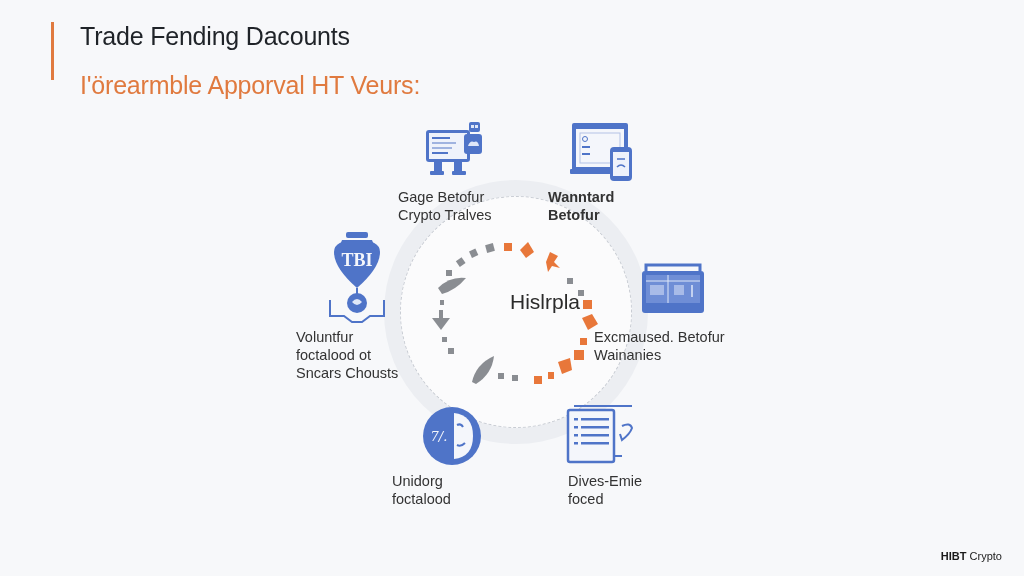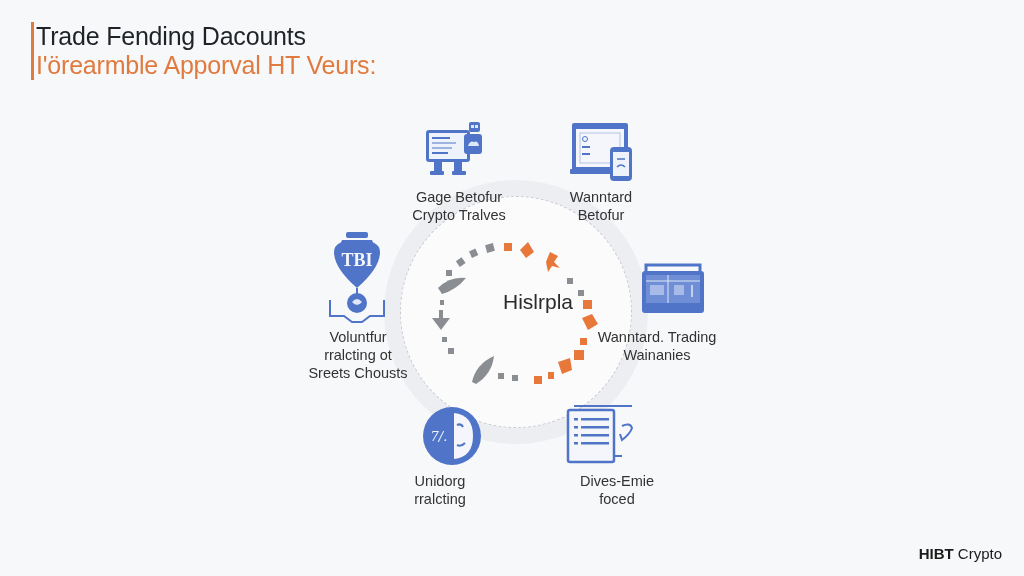--- a/index.html
+++ b/index.html
@@ -4,55 +4,55 @@
 <style>
   * { box-sizing: border-box; margin: 0; padding: 0; }
   html, body { width: 1024px; height: 576px; overflow: hidden; }
   body {
     background: #f7f8fa;
     font-family: "Liberation Sans", "DejaVu Sans", sans-serif;
     position: relative;
     color: #2a2a2a;
   }
   .title-block {
-    position: absolute; left: 31px; top: 22px;
+    position: absolute; left: 51px; top: 22px;
     border-left: 3px solid #e07a3f;
-    padding-left: 2px;
+    padding-left: 26px;
     height: 58px;
   }
   .title-line1 {
     font-size: 25px; color: #1f2328; line-height: 29px; letter-spacing: -0.2px;
   }
   .title-line2 {
-    font-size: 25px; color: #e07a3f; line-height: 29px; letter-spacing: -0.2px;
+    font-size: 25px; color: #e07a3f; line-height: 29px; letter-spacing: -0.2px; margin-top: 20px;
   }
   .ring-outer {
     position: absolute; left: 384px; top: 180px;
     width: 264px; height: 264px; border-radius: 50%;
     background: #eceef2;
   }
   .ring-inner {
     position: absolute; left: 400px; top: 196px;
     width: 232px; height: 232px; border-radius: 50%;
     background: #fbfbfc;
     border: 1.5px dashed #c8ccd3;
   }
   .cycle-svg { position: absolute; left: 420px; top: 230px; }
   .center-label {
-    position: absolute; left: 483px; top: 288px; width: 110px;
-    text-align: center; font-size: 21px; line-height: 28px; color: #2b2b2b;
+    position: absolute; left: 470px; top: 288px; width: 110px;
+    text-align: right; font-size: 21px; line-height: 28px; color: #2b2b2b;
   }
   .node-label {
     position: absolute; font-size: 14.5px; line-height: 18px; color: #333;
-    text-align: center; white-space: nowrap;
+    text-align: left; white-space: nowrap;
   }
   .icon { position: absolute; }
   .brand {
     position: absolute; right: 22px; bottom: 14px;
-    font-size: 15px; color: #1b1b1b;
+    font-size: 11px; color: #1b1b1b;
   }
   .brand b { font-weight: 700; }
 </style>
 </head>
 <body>
 
 <div class="title-block">
   <div class="title-line1">Trade Fending Dacounts</div>
   <div class="title-line2">I'örearmble Apporval HT Veurs:</div>
 </div>
@@ -125,66 +125,66 @@
   <rect x="6" y="8" width="48" height="38" fill="#f4f6fb"></rect>
   <rect x="10" y="12" width="40" height="30" fill="none" stroke="#b3c2e6" stroke-width="1"></rect>
   <circle cx="15" cy="18" r="2.5" fill="none" stroke="#4f74c8" stroke-width="1"></circle>
   <rect x="12" y="25" width="8" height="2" fill="#4f74c8"></rect>
   <rect x="12" y="32" width="8" height="2" fill="#4f74c8"></rect>
   <rect x="0" y="48" width="46" height="5" rx="1" fill="#4f74c8"></rect>
   <rect x="40" y="26" width="22" height="34" rx="4" fill="#4f74c8"></rect>
   <rect x="43" y="31" width="16" height="24" fill="#eef2fb"></rect>
   <path d="M47 38 L55 38 M47 46 Q51 42 55 46" stroke="#4f74c8" stroke-width="1.6" fill="none"></path>
 </svg>
-<div class="node-label" style="left:548px; top:188px; width:106px;">
+<div class="node-label" style="left:548px; top:188px; width:106px;font-weight:bold;">
   <div>Wanntard</div>
   <div>Betofur</div>
 </div>
 
 <svg class="icon" style="left:326px; top:230px;" width="62" height="96" viewBox="0 0 62 96">
   <rect x="20" y="2" width="22" height="6" rx="2" fill="#4f74c8"></rect>
   <path d="M16 10 L46 10 L50 20 L12 20 Z" fill="#4f74c8"></path>
   <path d="M8 22 Q8 10 31 10 Q54 10 54 22 Q54 38 31 58 Q8 38 8 22 Z" fill="#4f74c8"></path>
   <text x="31" y="36" text-anchor="middle" font-family="Liberation Serif, serif" font-weight="700" font-size="18" fill="#f4f6fb">TBI</text>
   <line x1="31" y1="58" x2="31" y2="64" stroke="#4f74c8" stroke-width="2"></line>
   <circle cx="31" cy="73" r="10" fill="#4f74c8"></circle>
   <path d="M26 72 Q31 66 36 72 Q31 78 26 72 Z" fill="#dfe7f8"></path>
   <path d="M4 70 L4 86 L18 86 L26 92 L36 92 L44 86 L58 86 L58 70" fill="none" stroke="#4f74c8" stroke-width="2"></path>
 </svg>
 <div class="node-label" style="left:296px; top:328px; width:124px;">
   <div>Voluntfur</div>
-  <div>rralcting ot</div>
-  <div>Sreets Chousts</div>
+  <div>foctalood ot</div>
+  <div>Sncars Chousts</div>
 </div>
 
 <svg class="icon" style="left:640px; top:263px;" width="66" height="52" viewBox="0 0 66 52">
   <path d="M6 8 L6 2 L60 2 L60 8" fill="none" stroke="#4f74c8" stroke-width="3"></path>
   <rect x="2" y="8" width="62" height="42" rx="3" fill="#4f74c8"></rect>
   <rect x="6" y="12" width="54" height="28" fill="#6f8ed6"></rect>
   <line x1="28" y1="12" x2="28" y2="40" stroke="#dfe7f8" stroke-width="1"></line>
   <line x1="6" y1="18" x2="60" y2="18" stroke="#dfe7f8" stroke-width="1"></line>
   <rect x="10" y="22" width="14" height="10" fill="#a8bbe8"></rect>
   <rect x="34" y="22" width="10" height="10" fill="#a8bbe8"></rect>
   <line x1="52" y1="22" x2="52" y2="34" stroke="#dfe7f8" stroke-width="1.5"></line>
 </svg>
 <div class="node-label" style="left:594px; top:328px; width:126px;">
-  <div>Wanntard. Trading</div>
+  <div>Excmaused. Betofur</div>
   <div>Wainanies</div>
 </div>
 
 <svg class="icon" style="left:421px; top:405px;" width="62" height="62" viewBox="0 0 62 62">
   <circle cx="31" cy="31" r="29" fill="#4f74c8"></circle>
   <path d="M33 8 Q52 10 52 31 Q52 52 33 54 Z" fill="#f4f6fb"></path>
   <path d="M36 20 Q40 18 42 22" stroke="#4f74c8" stroke-width="2" fill="none"></path>
   <path d="M36 40 Q40 42 44 38" stroke="#4f74c8" stroke-width="2" fill="none"></path>
   <text x="18" y="36" text-anchor="middle" font-family="DejaVu Serif, serif" font-style="italic" font-size="13" fill="#f4f6fb">7/.</text>
 </svg>
 <div class="node-label" style="left:392px; top:472px; width:96px;">
   <div>Unidorg</div>
-  <div>rralcting</div>
+  <div>foctalood</div>
 </div>
 
 <svg class="icon" style="left:564px; top:404px;" width="72" height="62" viewBox="0 0 72 62">
   <path d="M10 2 L68 2" stroke="#4f74c8" stroke-width="2"></path>
   <rect x="4" y="6" width="46" height="52" rx="2" fill="#f4f6fb" stroke="#4f74c8" stroke-width="2.5"></rect>
   <rect x="10" y="14" width="4" height="2.5" fill="#4f74c8"></rect>
   <rect x="17" y="14" width="28" height="2.5" fill="#4f74c8"></rect>
   <rect x="10" y="22" width="4" height="2.5" fill="#4f74c8"></rect>
   <rect x="17" y="22" width="28" height="2.5" fill="#4f74c8"></rect>
   <rect x="10" y="30" width="4" height="2.5" fill="#4f74c8"></rect>

